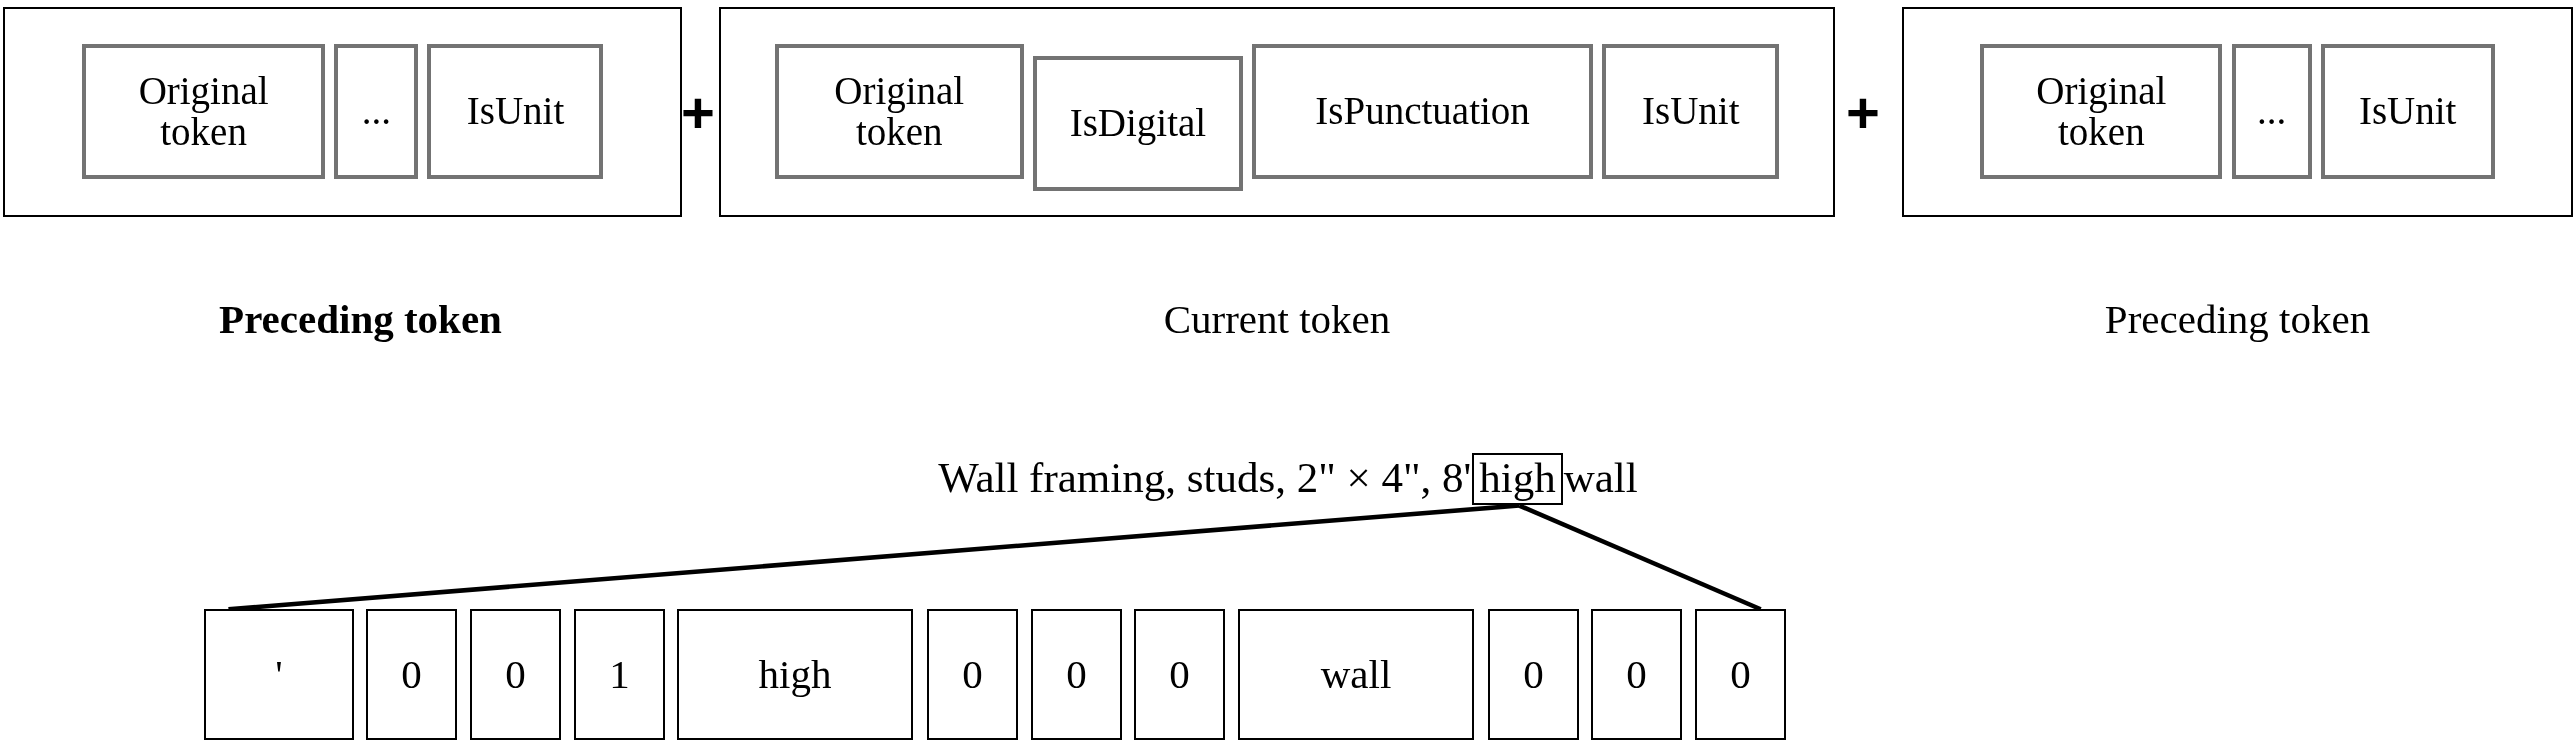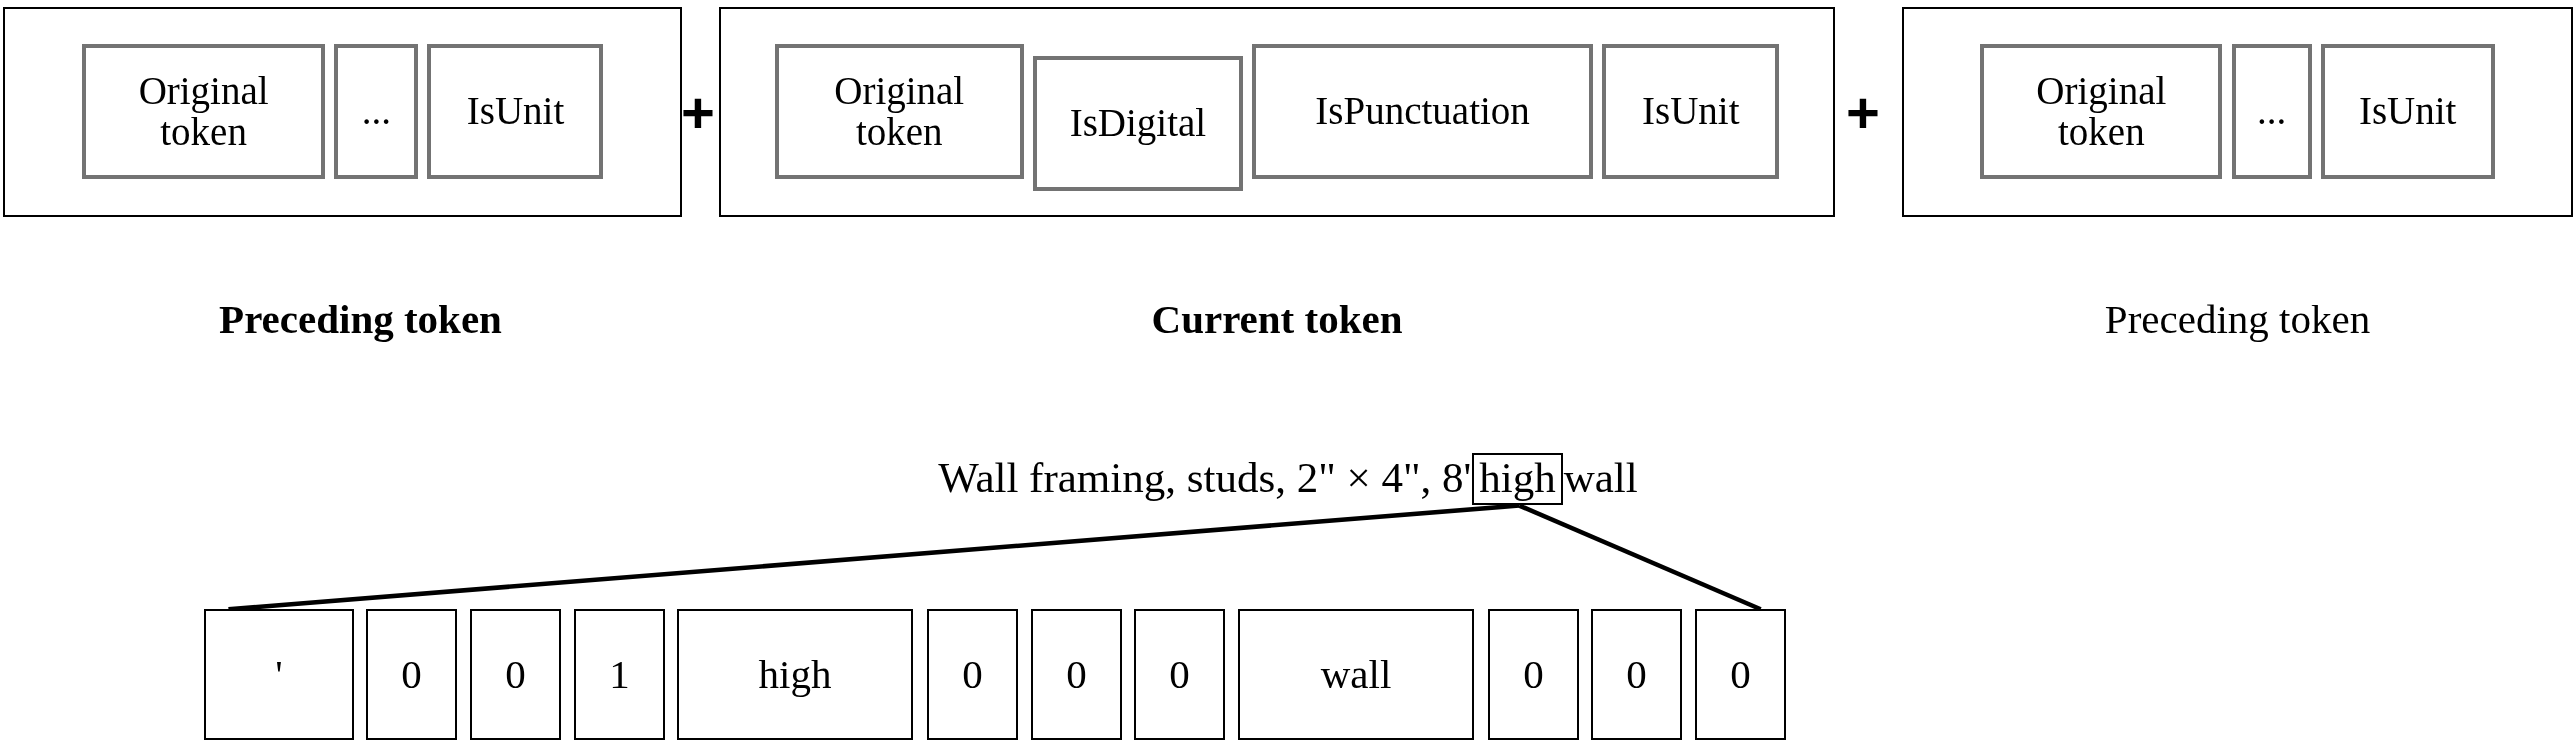--- a/index.html
+++ b/index.html
@@ -167,21 +167,21 @@
       <div class="group-inner">
         <div class="cell" style="width:242px;">Original
 token</div>
         <div class="cell narrow" style="width:80px;">...</div>
         <div class="cell" style="width:174px;">IsUnit</div>
       </div>
     </div>
   </div>
 
   <div class="caption" style="left:21px; top:295px; width:679px;font-weight:bold;">Preceding token</div>
-  <div class="caption" style="left:719px; top:295px; width:1116px;font-weight:bold;">Current token</div>
+  <div class="caption" style="left:719px; top:295px; width:1116px;">Current token</div>
   <div class="caption" style="left:1902px; top:295px; width:671px;">Preceding token</div>
 
   <div class="sentence">
     <span>Wall framing, studs, 2" × 4", 8'</span><span class="token-boxed">high</span><span>wall</span>
   </div>
 
   <svg class="connectors" viewBox="0 0 3924 1153">
     <polyline points="348,928 2314.234375,770" fill="none" stroke="#000000" stroke-width="7"></polyline>
     <polyline points="2314.234375,770 2682,928" fill="none" stroke="#000000" stroke-width="7"></polyline>
   </svg>

